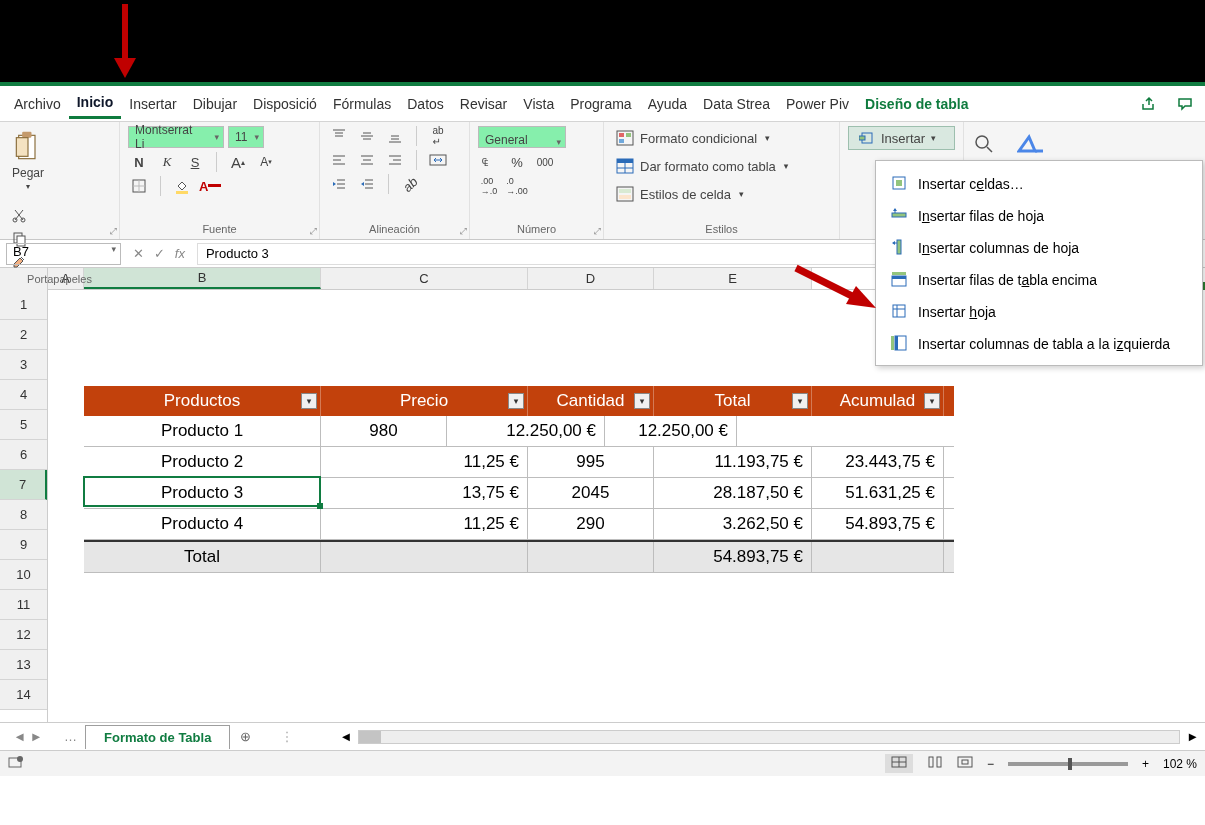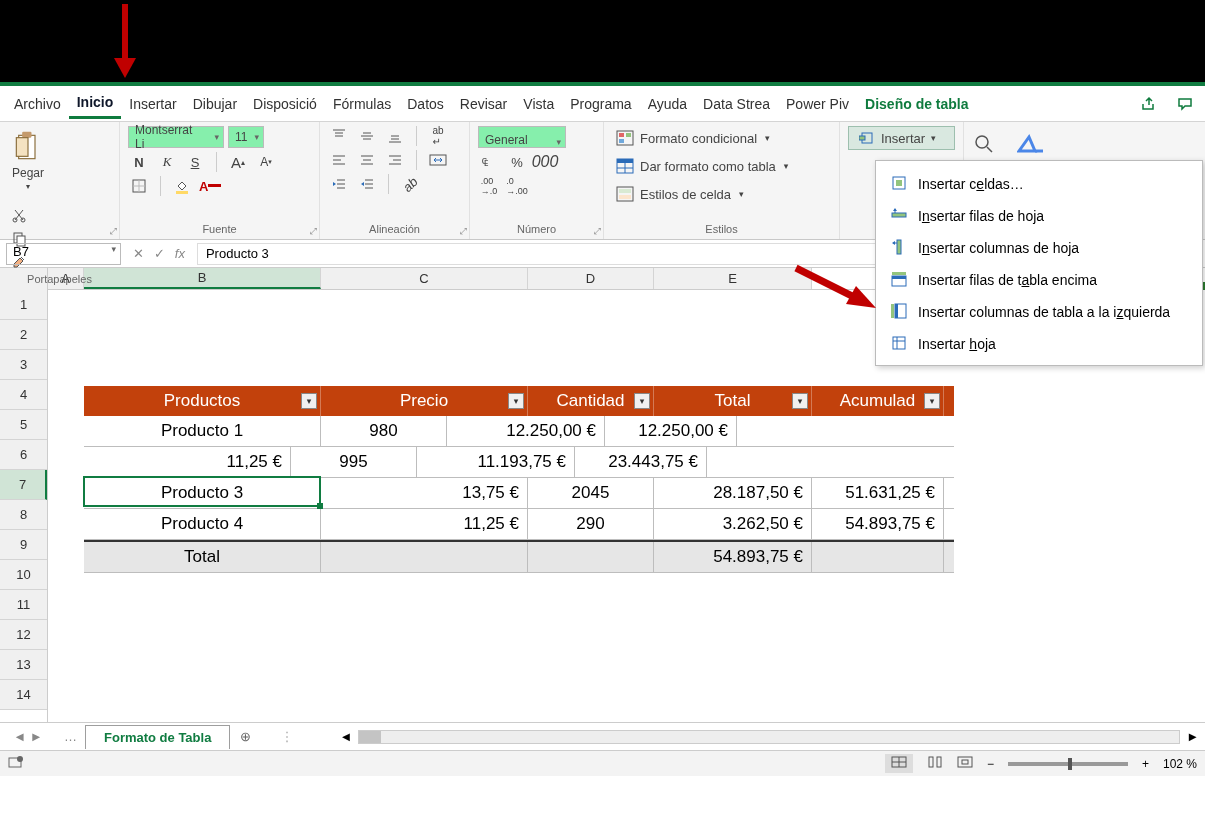--- a/index.html
+++ b/index.html
@@ -308,21 +308,21 @@
       <div class="dropdown num-format">
           <span>General</span>
         </div>
       <div class="btn-row">
         <div class="ib">
             <svg width="16" height="14">
               <text x="1" y="11" font-size="11" fill="#555">₠</text>
             </svg>
           </div>
         <div class="ib">%</div>
-        <div class="ib" style="font-size:16px;font-style:italic;">000</div>
+        <div class="ib" style="font-size:10px;">000</div>
       </div>
       <div class="btn-row">
         <div class="ib" style="font-size:9px;">.00<br>→.0</div>
         <div class="ib" style="font-size:9px;">.0<br>→.00</div>
       </div>
     </div>
     <div class="ribbon-group-title">Número</div>
     <span class="launcher">⤢</span>
   </div>
 
@@ -429,36 +429,36 @@
           <rect x="1" y="5" width="14" height="10" fill="none" stroke="#2a6bb8"></rect>
           <rect x="1" y="5" width="14" height="3" fill="#2a6bb8"></rect>
           <rect x="1" y="1" width="14" height="3" fill="#93c47d"></rect>
         </svg>
       </span>
     <span>Insertar filas de t<u>a</u>bla encima</span>
   </div>
   <div class="menu-item">
     <span class="mi-icon">
         <svg width="16" height="16">
+          <rect x="2" y="2" width="12" height="12" fill="none" stroke="#2a6bb8"></rect>
+          <line x1="2" y1="6" x2="14" y2="6" stroke="#2a6bb8"></line>
+          <line x1="6" y1="2" x2="6" y2="14" stroke="#2a6bb8"></line>
+        </svg>
+      </span>
+    <span>Insertar <u>h</u>oja</span>
+  </div>
+  <div class="menu-item">
+    <span class="mi-icon">
+        <svg width="16" height="16">
           <rect x="4" y="1" width="11" height="14" fill="none" stroke="#2a6bb8"></rect>
           <rect x="4" y="1" width="3" height="14" fill="#2a6bb8"></rect>
           <rect x="0" y="1" width="3" height="14" fill="#93c47d"></rect>
         </svg>
       </span>
     <span>Insertar columnas de tabla a la i<u>z</u>quierda</span>
-  </div>
-  <div class="menu-item">
-    <span class="mi-icon">
-        <svg width="16" height="16">
-          <rect x="2" y="2" width="12" height="12" fill="none" stroke="#2a6bb8"></rect>
-          <line x1="2" y1="6" x2="14" y2="6" stroke="#2a6bb8"></line>
-          <line x1="6" y1="2" x2="6" y2="14" stroke="#2a6bb8"></line>
-        </svg>
-      </span>
-    <span>Insertar <u>h</u>oja</span>
   </div>
 </div>
 <div class="green-box" style="top:282px; right:0; width:330px; height:78px;"></div>
 
 <div class="arrow-side">
   <svg width="90" height="55">
       <line x1="6" y1="8" x2="66" y2="38" stroke="#c00000" stroke-width="7"></line>
       <polygon points="86,48 56,44 66,26" fill="#c00000"></polygon>
     </svg>
 </div>
@@ -527,20 +527,21 @@
             <span class="filter-arrow">▾</span>
           </div>
       </div>
       <div class="dt-row">
         <div class="dt-cell c-prod">Producto 1</div>
         <div class="dt-cell c-cant">980</div>
         <div class="dt-cell c-tot">12.250,00 €</div>
         <div class="dt-cell c-acum">12.250,00 €</div>
       </div>
       <div class="dt-row">
+        <div class="dt-cell c-prod">Producto 2</div>
         <div class="dt-cell c-prec">11,25 €</div>
         <div class="dt-cell c-cant">995</div>
         <div class="dt-cell c-tot">11.193,75 €</div>
         <div class="dt-cell c-acum">23.443,75 €</div>
       </div>
       <div class="dt-row">
         <div class="dt-cell c-prod">Producto 3</div>
         <div class="dt-cell c-prec">13,75 €</div>
         <div class="dt-cell c-cant">2045</div>
         <div class="dt-cell c-tot">28.187,50 €</div>

